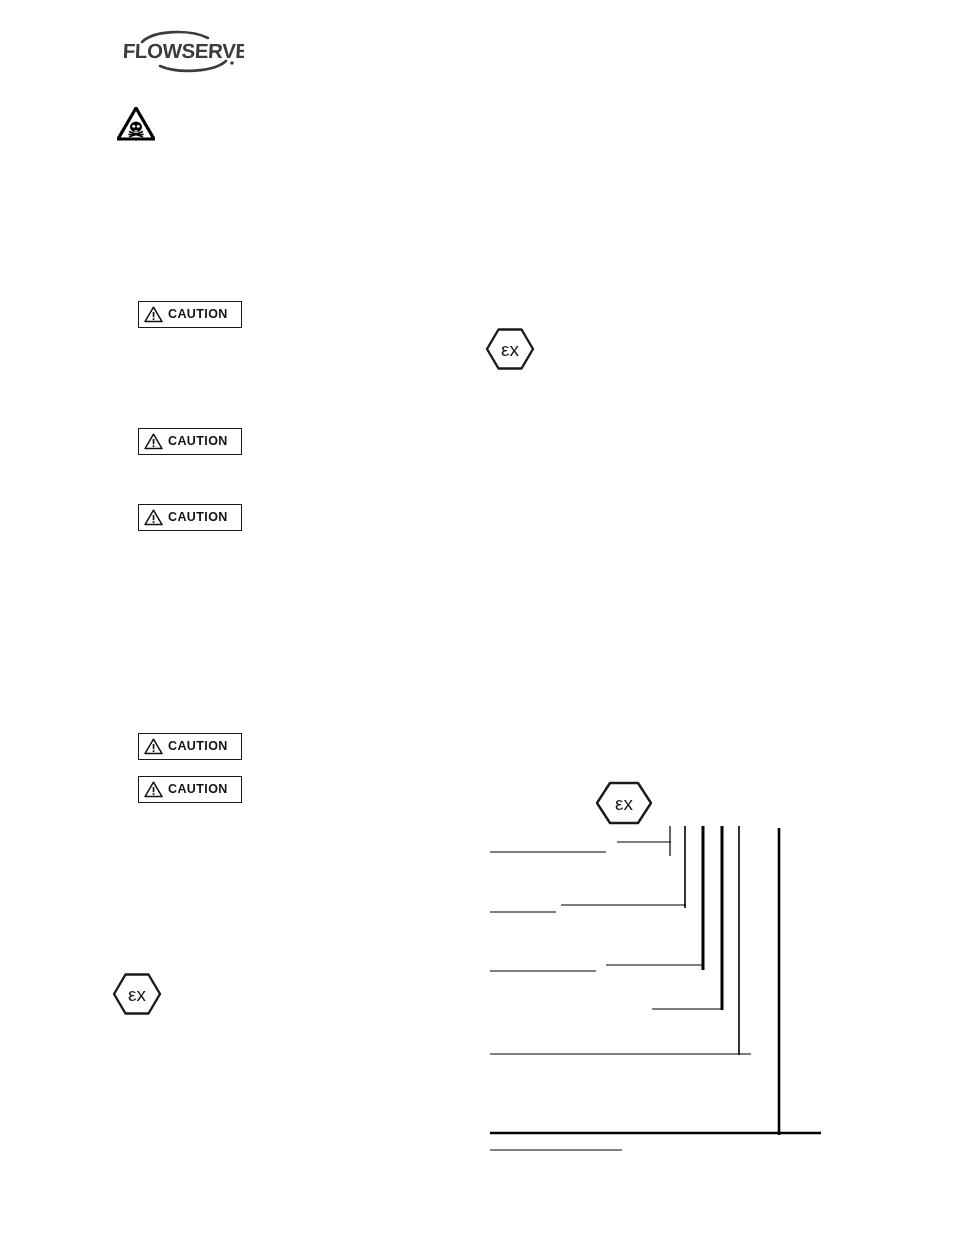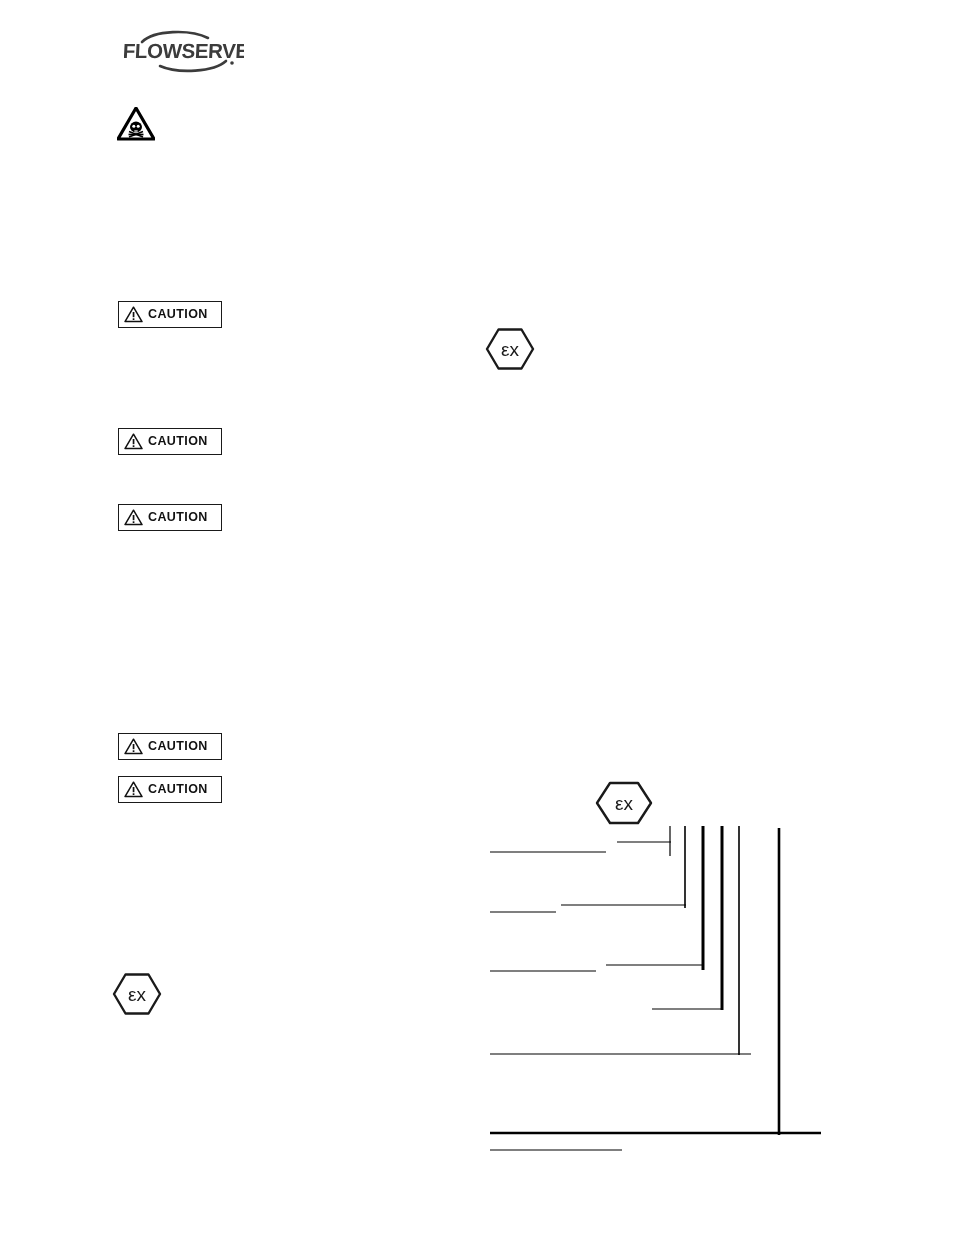--- a/index.html
+++ b/index.html
@@ -44,20 +44,21 @@
   .caution-box {
     position: absolute;
     width: 104px;
     height: 27px;
     border: 1.5px solid #1a1a1a;
     background: #ffffff;
     box-sizing: border-box;
     display: flex;
     align-items: center;
     padding-left: 5px;
+    margin-left: 20px;
   }
   .caution-box .tri {
     width: 19px;
     height: 17px;
     flex: 0 0 auto;
     margin-right: 5px;
   }
   .caution-box .tri svg { display: block; }
   .caution-label {
     font-family: "Liberation Sans", sans-serif;

